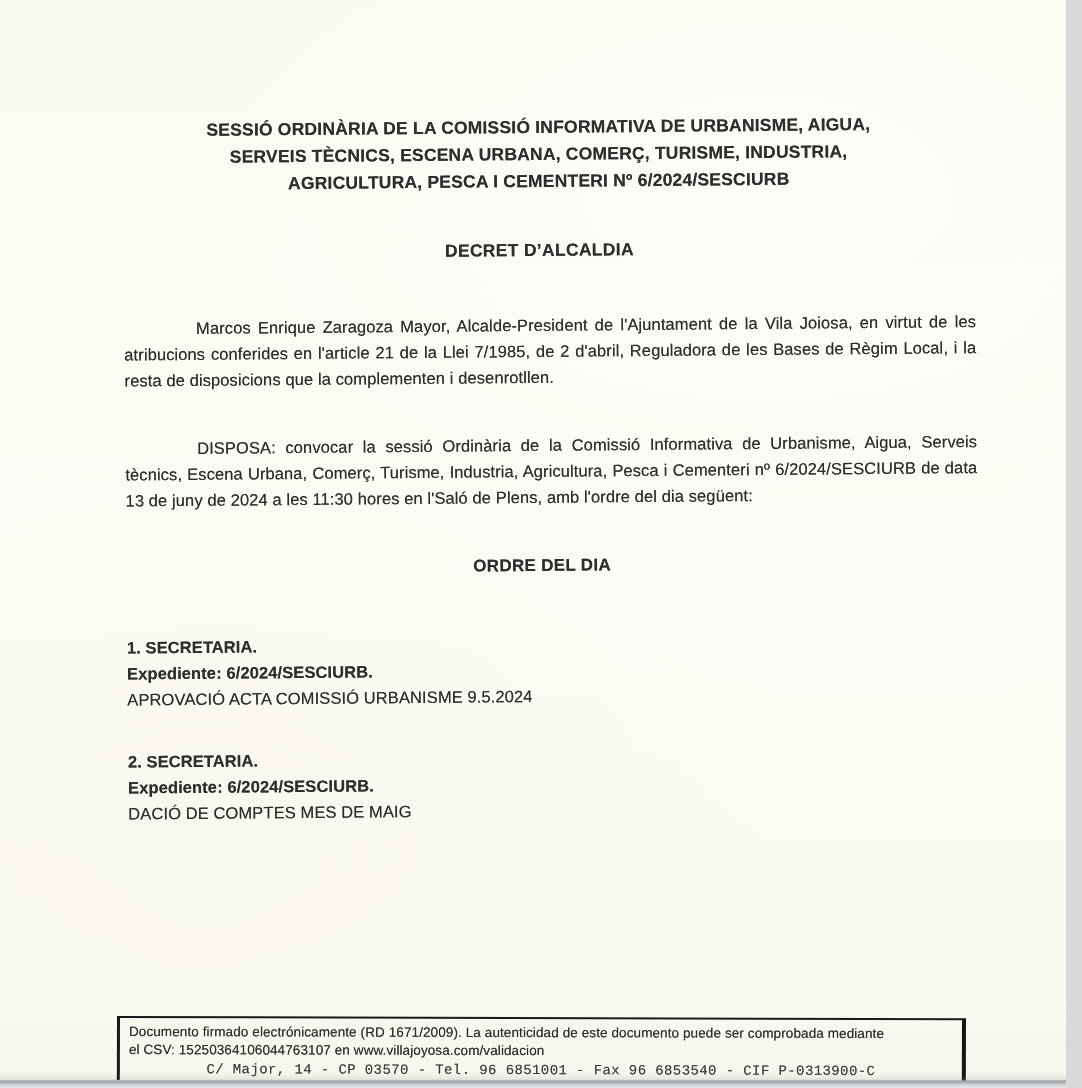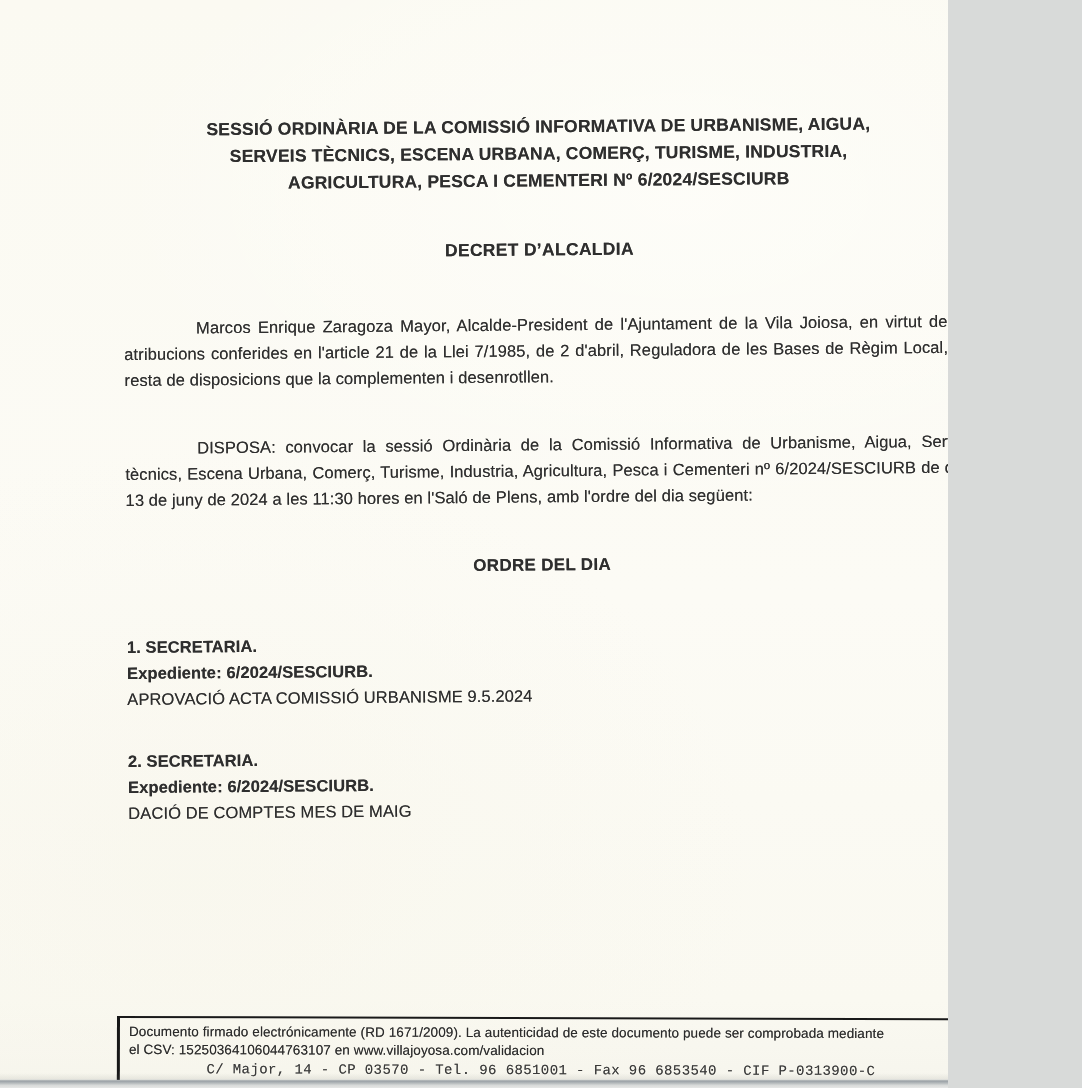--- a/index.html
+++ b/index.html
@@ -1,18 +1,18 @@
 <!DOCTYPE html>
 <html><head>
 <meta charset="utf-8">
 <style>
   html,body{margin:0;padding:0;background:#d8dad9;}
   .page{
     position:relative;
-    width:948px;height:1088px;
+    width:1066px;height:1088px;
     overflow:hidden;
     background:
       radial-gradient(ellipse 900px 500px at 72% 18%, rgba(255,255,252,.55), rgba(255,255,252,0) 65%),
       radial-gradient(ellipse 800px 600px at 20% 80%, rgba(247,245,234,.5), rgba(247,245,234,0) 70%),
       linear-gradient(180deg,#fbfaf2 0%, #fcfbf5 55%, #faf9f1 92%, #f6f5ed 100%);
     font-family:"Liberation Sans", sans-serif;
     color:#2e2e2e;
   }
   
   .doc-content{

